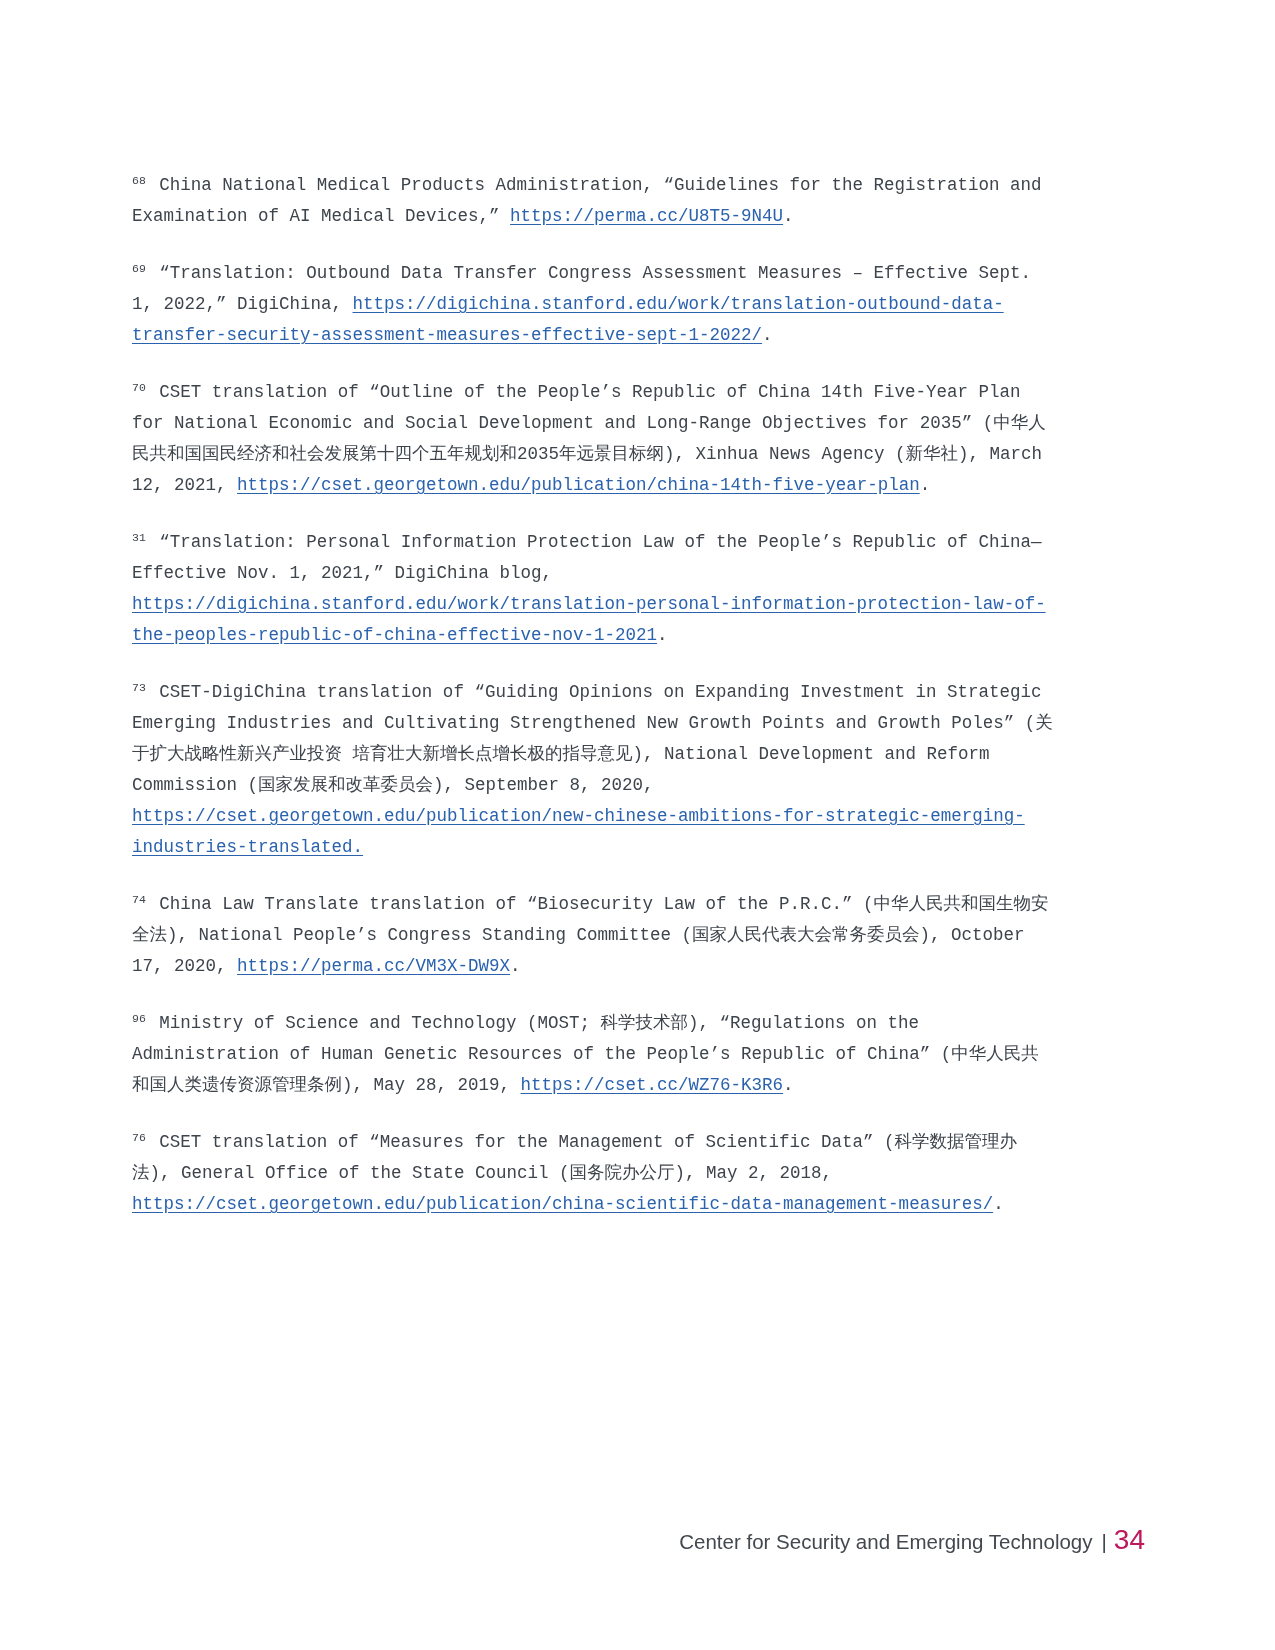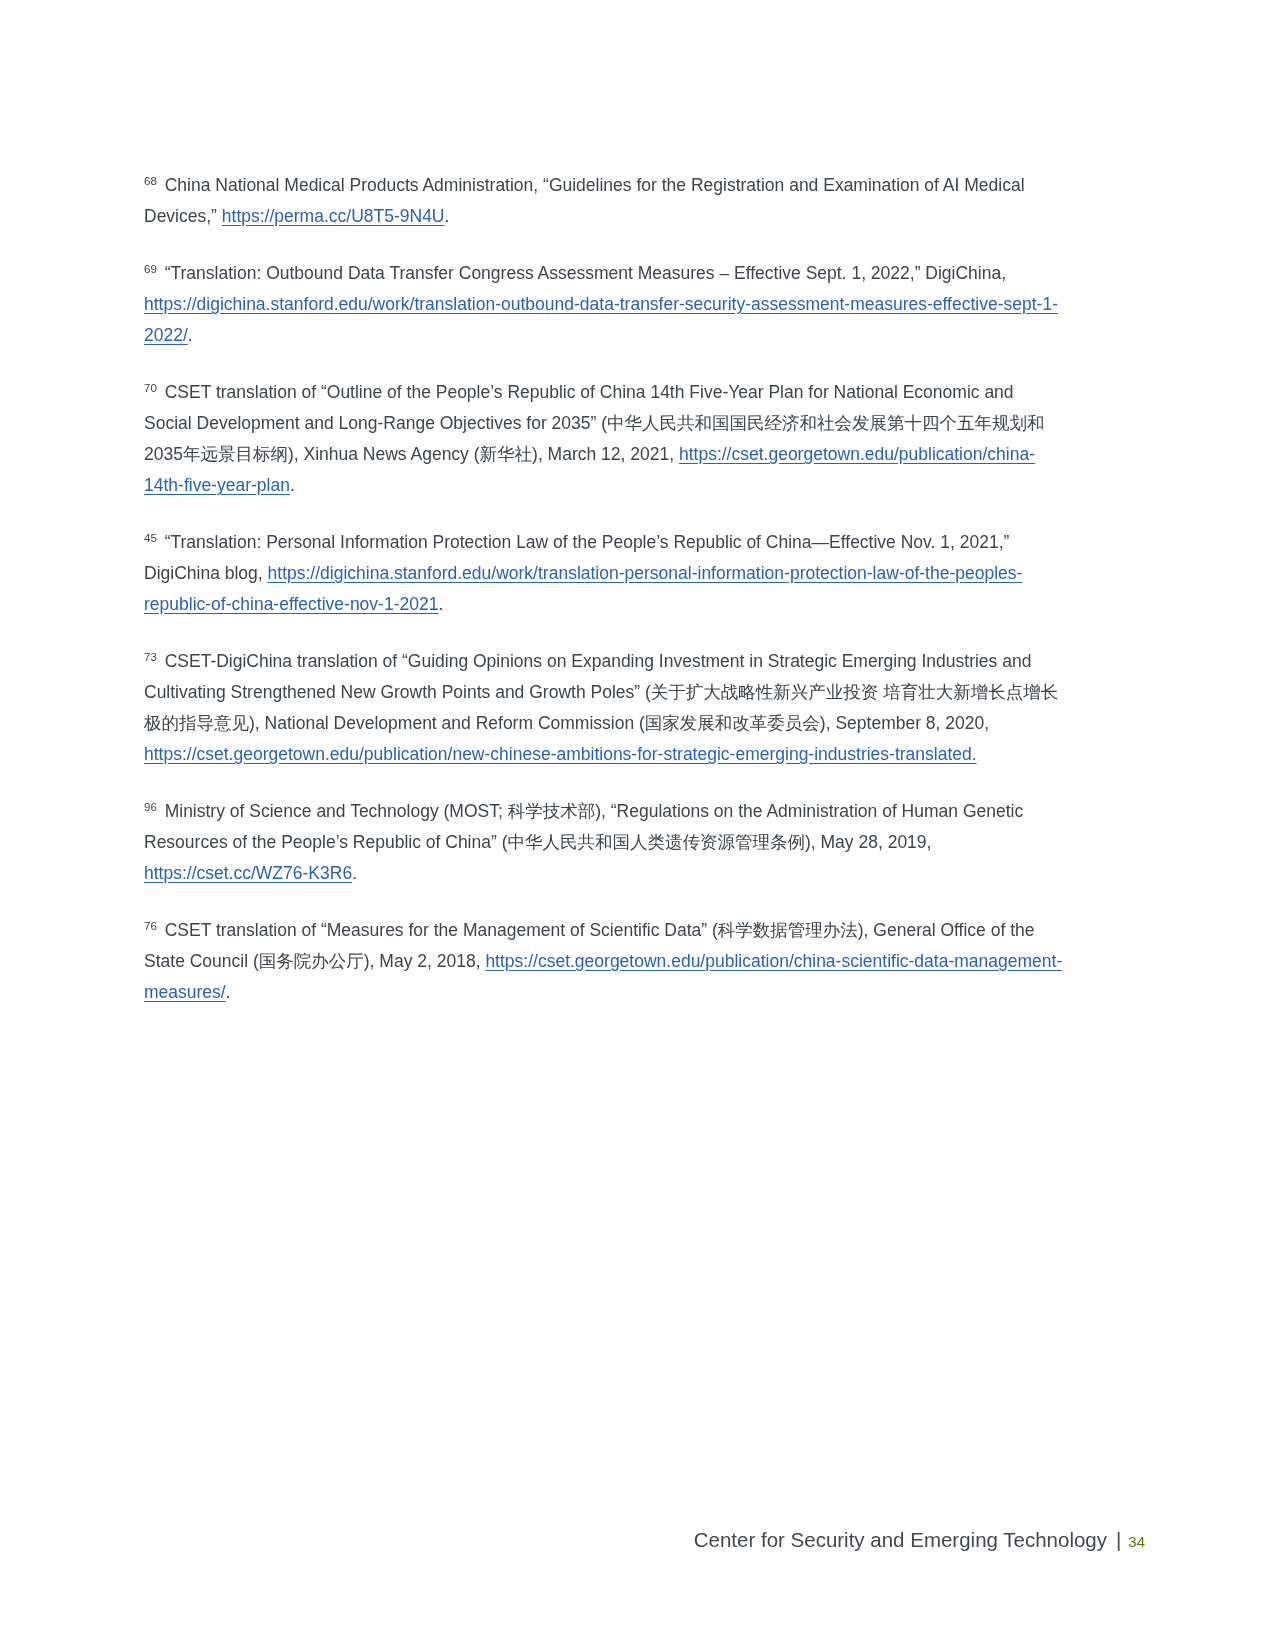--- a/index.html
+++ b/index.html
@@ -10,23 +10,24 @@
   body {
     width: 1275px;
     height: 1650px;
     position: relative;
     font-family: "Liberation Sans", sans-serif;
     color: #3e444c;
     overflow: hidden;
   }
   .content {
     position: absolute;
-    left: 144px;
+    left: 132px;
     top: 170px;
     width: 922px;
+    font-family: Liberation Mono, monospace;
   }
   .footnote {
     margin: 0 0 26px 0;
     font-size: 17.5px;
     line-height: 31px;
     color: #3e444c;
   }
   .fn-num {
     font-size: 11.5px;
     line-height: 0;
@@ -48,32 +49,33 @@
     font-size: 20.5px;
     line-height: 30px;
     color: #43484e;
     white-space: nowrap;
   }
   .page-footer .sep {
     margin: 0 7px 0 9px;
     color: #43484e;
   }
   .page-footer .page-num {
-    color: #4d7c0f;
-    font-size: 15px;
+    color: #be185d;
+    font-size: 28px;
   }
 </style>
 </head>
 <body>
 
 <main class="content" id="footnotes-container">
     <p class="footnote"><sup class="fn-num">68</sup> <span>China National Medical Products Administration, “Guidelines for the Registration and Examination of AI Medical Devices,” </span><a class="link" href="#">https://perma.cc/U8T5-9N4U</a><span>.</span></p>
     <p class="footnote"><sup class="fn-num">69</sup> <span>“Translation: Outbound Data Transfer Congress Assessment Measures – Effective Sept. 1, 2022,” DigiChina, </span><a class="link" href="#">https://digichina.stanford.edu/work/translation-outbound-data-transfer-security-assessment-measures-effective-sept-1-2022/</a><span>.</span></p>
     <p class="footnote"><sup class="fn-num">70</sup> <span>CSET translation of “Outline of the People’s Republic of China 14th Five-Year Plan for National Economic and Social Development and Long-Range Objectives for 2035” (中华人民共和国国民经济和社会发展第十四个五年规划和2035年远景目标纲), Xinhua News Agency (新华社), March 12, 2021, </span><a class="link" href="#">https://cset.georgetown.edu/publication/china-14th-five-year-plan</a><span>.</span></p>
-    <p class="footnote"><sup class="fn-num">45</sup> <span>“Translation: Personal Information Protection Law of the People’s Republic of China—Effective Nov. 1, 2021,” DigiChina blog, </span><a class="link" href="#">https://digichina.stanford.edu/work/translation-personal-information-protection-law-of-the-peoples-republic-of-china-effective-nov-1-2021</a><span>.</span></p>
+    <p class="footnote"><sup class="fn-num">31</sup> <span>“Translation: Personal Information Protection Law of the People’s Republic of China—Effective Nov. 1, 2021,” DigiChina blog, </span><a class="link" href="#">https://digichina.stanford.edu/work/translation-personal-information-protection-law-of-the-peoples-republic-of-china-effective-nov-1-2021</a><span>.</span></p>
     <p class="footnote"><sup class="fn-num">73</sup> <span>CSET-DigiChina translation of “Guiding Opinions on Expanding Investment in Strategic Emerging Industries and Cultivating Strengthened New Growth Points and Growth Poles” (关于扩大战略性新兴产业投资 培育壮大新增长点增长极的指导意见), National Development and Reform Commission (国家发展和改革委员会), September 8, 2020, </span><a class="link" href="#">https://cset.georgetown.edu/publication/new-chinese-ambitions-for-strategic-emerging-industries-translated.</a></p>
+    <p class="footnote"><sup class="fn-num">74</sup> <span>China Law Translate translation of “Biosecurity Law of the P.R.C.” (中华人民共和国生物安全法), National People’s Congress Standing Committee (国家人民代表大会常务委员会), October 17, 2020, </span><a class="link" href="#">https://perma.cc/VM3X-DW9X</a><span>.</span></p>
     <p class="footnote"><sup class="fn-num">96</sup> <span>Ministry of Science and Technology (MOST; 科学技术部), “Regulations on the Administration of Human Genetic Resources of the People’s Republic of China” (中华人民共和国人类遗传资源管理条例), May 28, 2019, </span><a class="link" href="#">https://cset.cc/WZ76-K3R6</a><span>.</span></p>
     <p class="footnote"><sup class="fn-num">76</sup> <span>CSET translation of “Measures for the Management of Scientific Data” (科学数据管理办法), General Office of the State Council (国务院办公厅), May 2, 2018, </span><a class="link" href="#">https://cset.georgetown.edu/publication/china-scientific-data-management-measures/</a><span>.</span></p>
   </main>
 
 <footer class="page-footer">
   <span>Center for Security and Emerging Technology</span><span class="sep">|</span><span class="page-num">34</span>
 </footer>
 
 </body></html>

